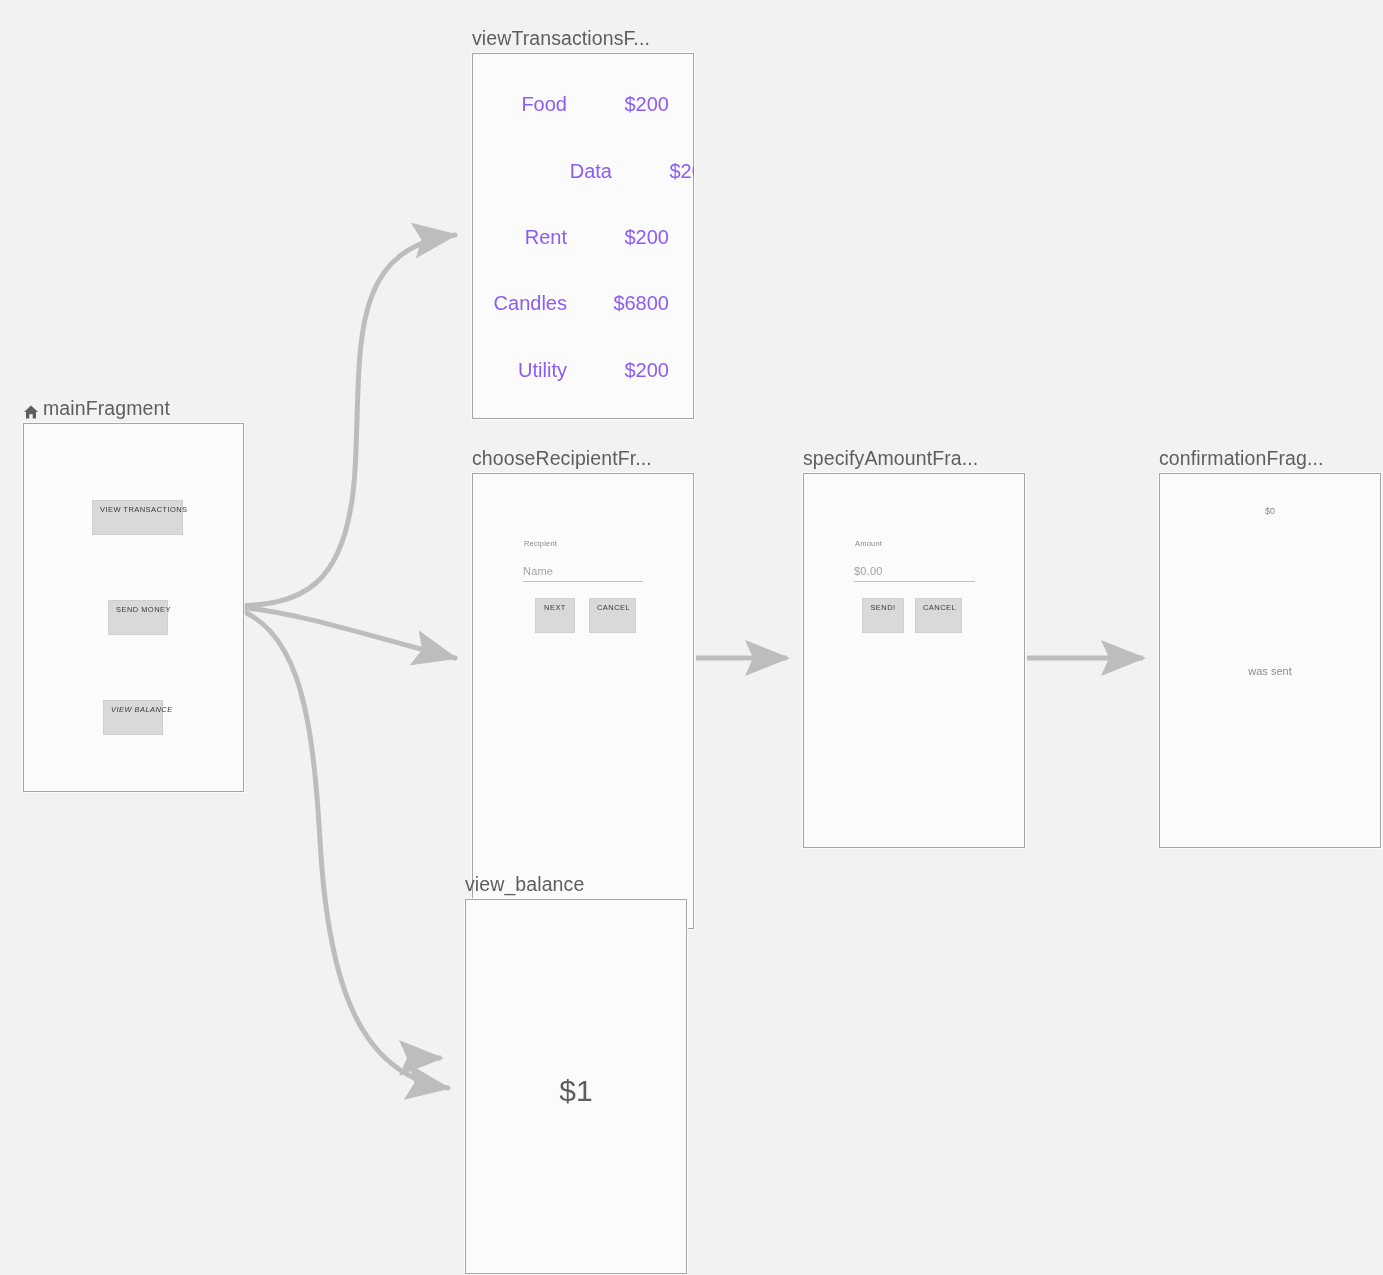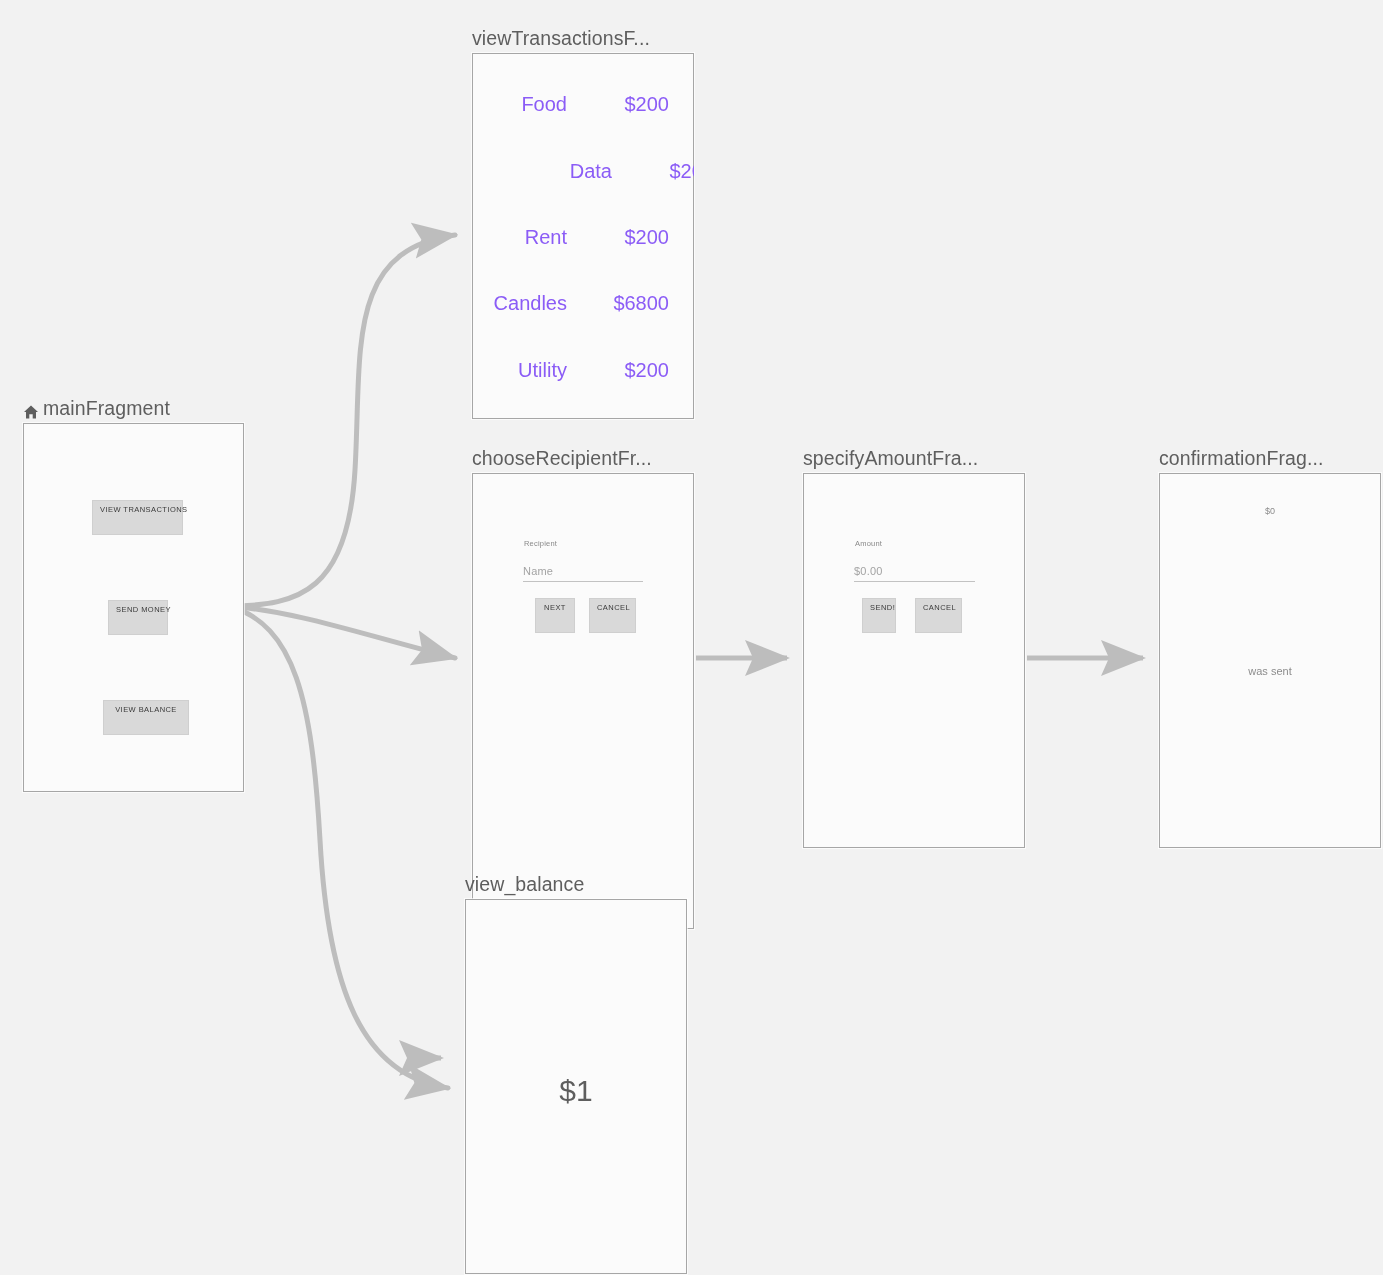--- a/index.html
+++ b/index.html
@@ -189,21 +189,21 @@
         <svg viewBox="0 0 16 16" width="16" height="16" aria-hidden="true">
           <path d="M8 1.6 L15 8 L13 8 L13 14.6 L9.7 14.6 L9.7 10.3 L6.3 10.3 L6.3 14.6 L3 14.6 L3 8 L1 8 Z" fill="#5e5e5e"></path>
         </svg>
       </span>
       <span>mainFragment</span>
     </div>
     <div class="dest-frame"></div>
     <div class="dest-body">
       <div class="mini-btn" style="left:69px; top:77px; width:91px;">VIEW TRANSACTIONS</div>
       <div class="mini-btn" style="left:85px; top:177px; width:60px;">SEND MONEY</div>
-      <div class="mini-btn" style="left:80px; top:277px; width:86px;">VIEW BALANCE</div>
+      <div class="mini-btn" style="left:80px; top:277px; width:60px;font-style:italic;">VIEW BALANCE</div>
     </div>
   </div>
 
   <div class="dest" style="left:472px; top:53px; width:222px; height:366px;">
     <div class="dest-title">
       <span>viewTransactionsF...</span>
     </div>
     <div class="dest-frame"></div>
     <div class="dest-body">
       <div class="tx-row" style="top:40px;">
@@ -245,21 +245,21 @@
 
   <div class="dest" style="left:803px; top:473px; width:222px; height:375px;">
     <div class="dest-title">
       <span>specifyAmountFra...</span>
     </div>
     <div class="dest-frame"></div>
     <div class="dest-body">
       <div class="form-label" style="left:52px; top:66px;">Amount</div>
       <div class="form-value" style="left:51px; top:92px;">$0.00</div>
       <div class="form-underline" style="left:51px; top:108px; width:121px;"></div>
-      <div class="mini-btn" style="left:59px; top:125px; width:34px;">SEND!</div>
+      <div class="mini-btn" style="left:59px; top:125px; width:42px;">SEND!</div>
       <div class="mini-btn" style="left:112px; top:125px; width:47px;">CANCEL</div>
     </div>
   </div>
 
   <div class="dest" style="left:1159px; top:473px; width:222px; height:375px;">
     <div class="dest-title">
       <span>confirmationFrag...</span>
     </div>
     <div class="dest-frame"></div>
     <div class="dest-body">

